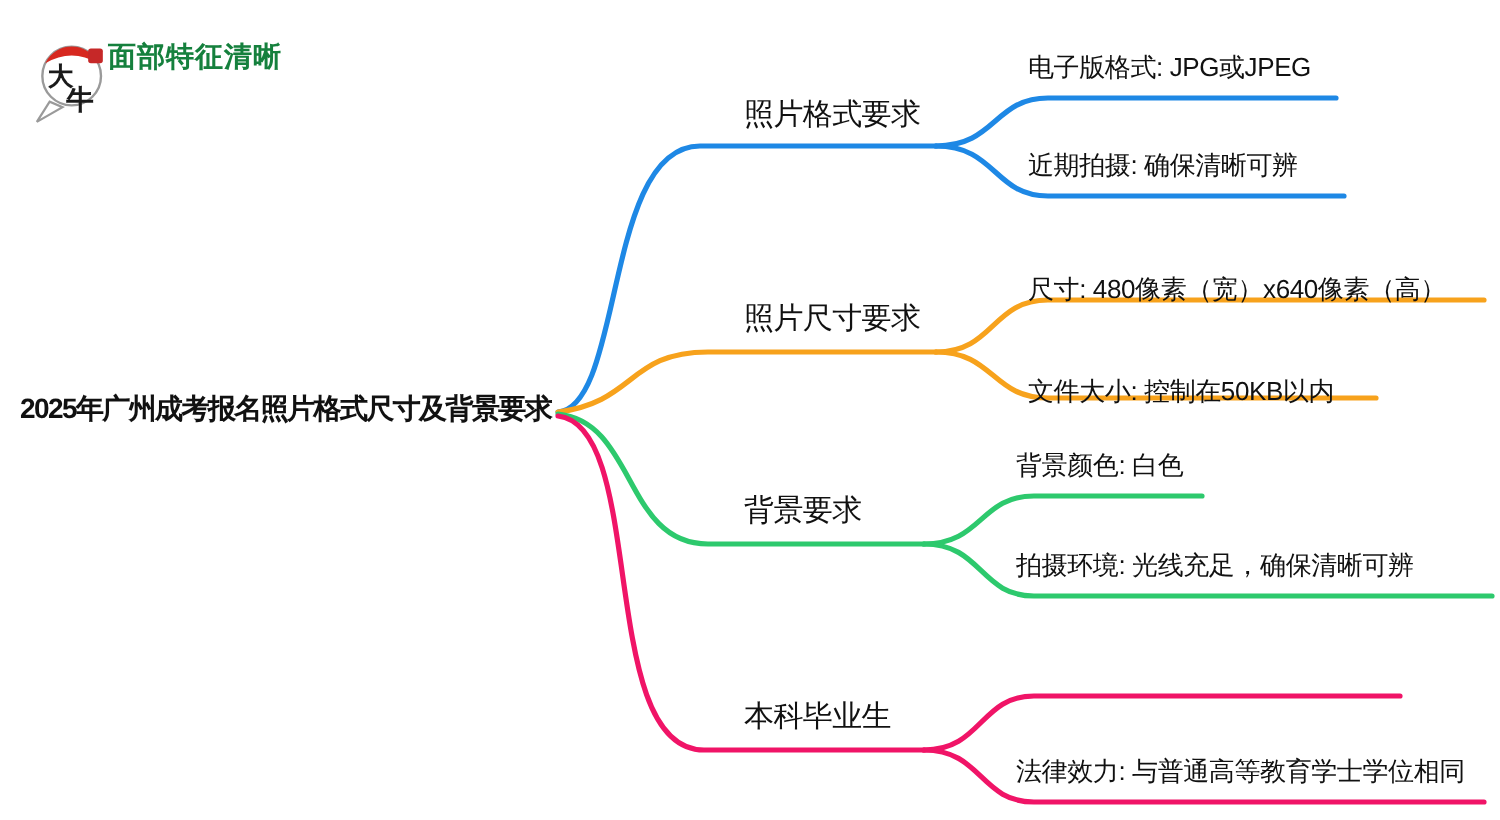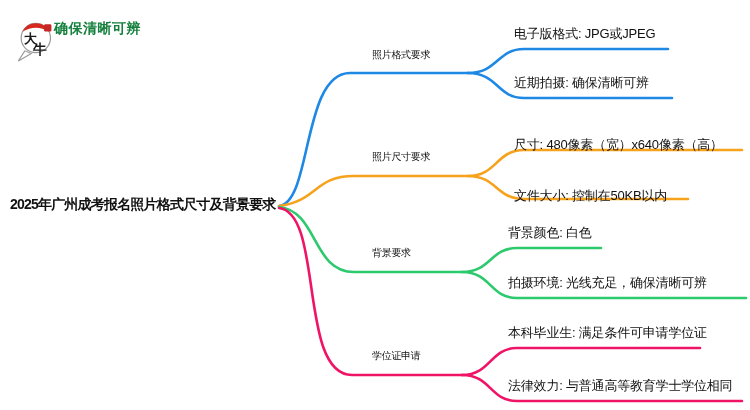--- a/index.html
+++ b/index.html
@@ -17,21 +17,21 @@
   }
   .brand .brand-url{
     position:absolute;left:42px;top:26px;font-size:12px;font-weight:bold;
     color:#15803d;white-space:nowrap;letter-spacing:.2px;
   }
   .root-label{
     position:absolute;left:10px;top:196px;font-size:14px;font-weight:bold;
     color:#111;white-space:nowrap;letter-spacing:-0.8px;text-align:right;
   }
   .branch-label{
-    position:absolute;font-size:10px;color:#111;white-space:nowrap;letter-spacing:-0.3px;
+    position:absolute;font-size:15px;color:#111;white-space:nowrap;letter-spacing:-0.3px;
   }
   .leaf-label{
     position:absolute;font-size:13px;color:#111;white-space:nowrap;letter-spacing:-0.2px;
   }
   .b1l{left:372px;top:48px;}   .b2l{left:372px;top:150px;}
   .b3l{left:372px;top:246px;}  .b4l{left:372px;top:349px;}
   .b1c1{left:514px;top:25px;}  .b1c2{left:514px;top:74px;}
   .b2c1{left:514px;top:126px;margin-top:10px;} .b2c2{left:514px;top:175px;margin-top:12px;}
   .b3c1{left:508px;top:224px;} .b3c2{left:508px;top:274px;}
   .b4c1{left:508px;top:324px;} .b4c2{left:508px;top:377px;}
@@ -64,32 +64,31 @@
 
   <div class="brand">
     <svg class="logo" width="44" height="52" viewBox="0 0 48 56">
       <path d="M14,42 L7,53 L21,45 Z" fill="#ffffff" stroke="#9a9a9a" stroke-width="1.2"></path>
       <circle cx="26" cy="28" r="16" fill="#ffffff" stroke="#9a9a9a" stroke-width="1.3"></circle>
       <path d="M11.6,21 A16,16 0 0 1 40.4,21 Q26,12.5 11.6,21 Z" fill="#d7281f"></path>
       <rect x="35" y="13" width="8" height="8" rx="1.5" fill="#c62828"></rect>
       <text x="13" y="33" font-size="14" font-weight="bold" fill="#1a1a1a" font-family="DejaVu Serif, serif">大</text>
       <text x="23" y="46" font-size="15" font-weight="bold" fill="#1a1a1a" font-family="DejaVu Serif, serif">牛</text>
     </svg>
-    <div class="brand-title">确保清晰可辨</div>
+    <div class="brand-title">面部特征清晰</div>
   </div>
 
   <div class="root-label">2025年广州成考报名照片格式尺寸及背景要求</div>
 
   <div class="branch-label b1l">照片格式要求</div>
   <div class="branch-label b2l">照片尺寸要求</div>
   <div class="branch-label b3l">背景要求</div>
-  <div class="branch-label b4l">学位证申请</div>
+  <div class="branch-label b4l">本科毕业生</div>
 
   <div class="leaf-label b1c1">电子版格式: JPG或JPEG</div>
   <div class="leaf-label b1c2">近期拍摄: 确保清晰可辨</div>
   <div class="leaf-label b2c1">尺寸: 480像素（宽）x640像素（高）</div>
   <div class="leaf-label b2c2">文件大小: 控制在50KB以内</div>
   <div class="leaf-label b3c1">背景颜色: 白色</div>
   <div class="leaf-label b3c2">拍摄环境: 光线充足，确保清晰可辨</div>
-  <div class="leaf-label b4c1">本科毕业生: 满足条件可申请学位证</div>
   <div class="leaf-label b4c2">法律效力: 与普通高等教育学士学位相同</div>
 
 </div>
 
 </body></html>

